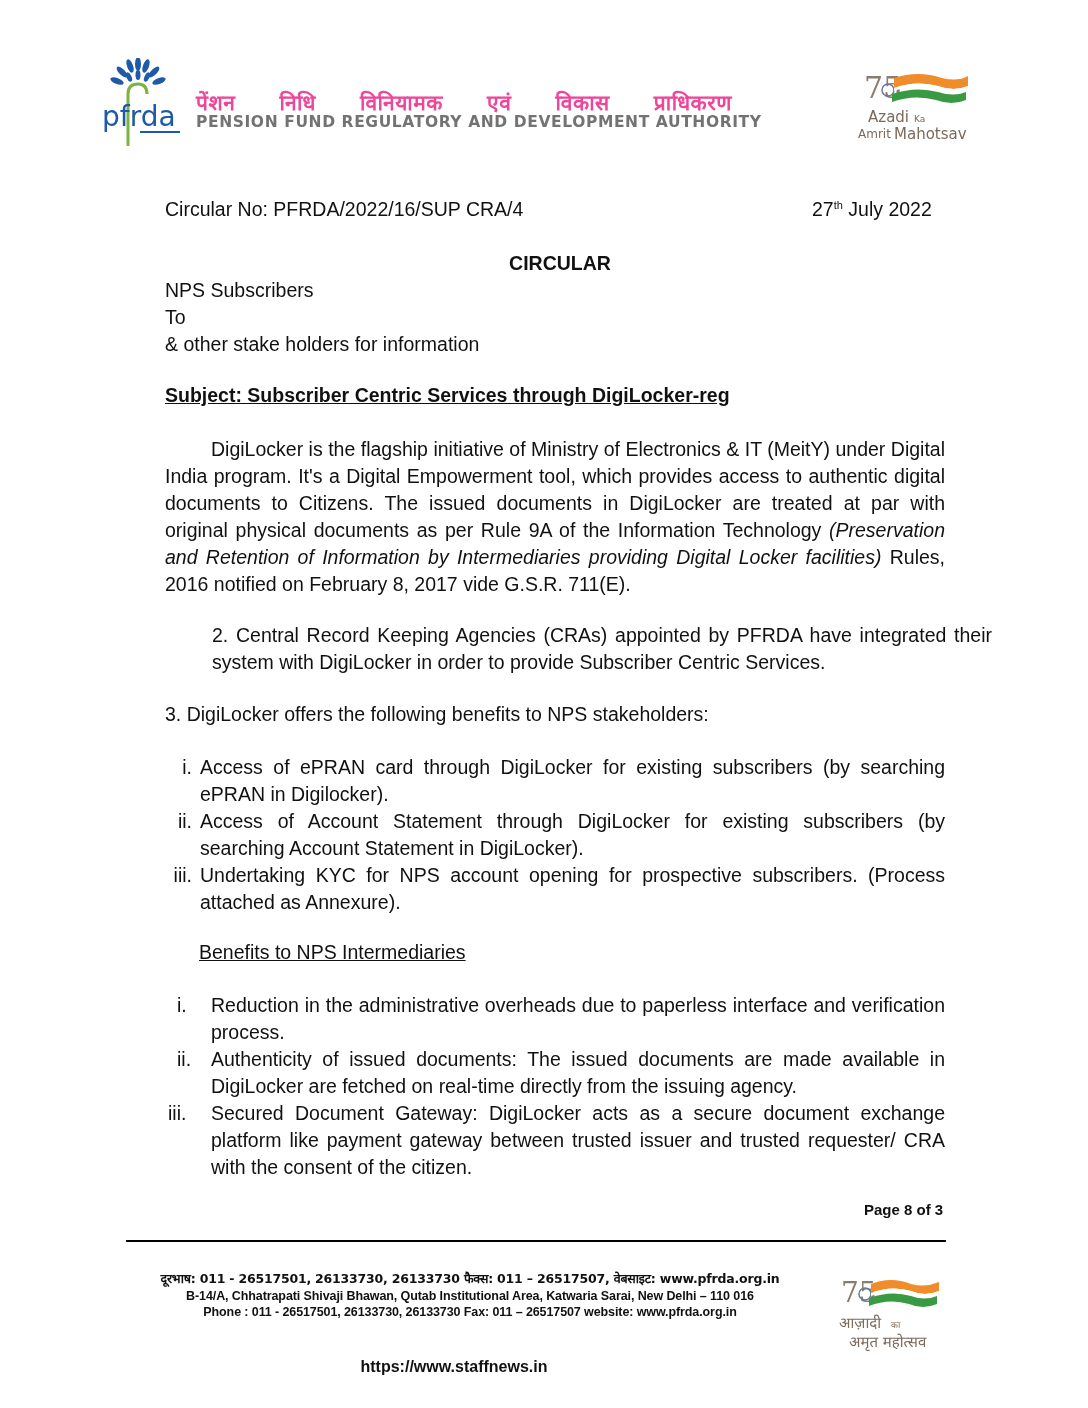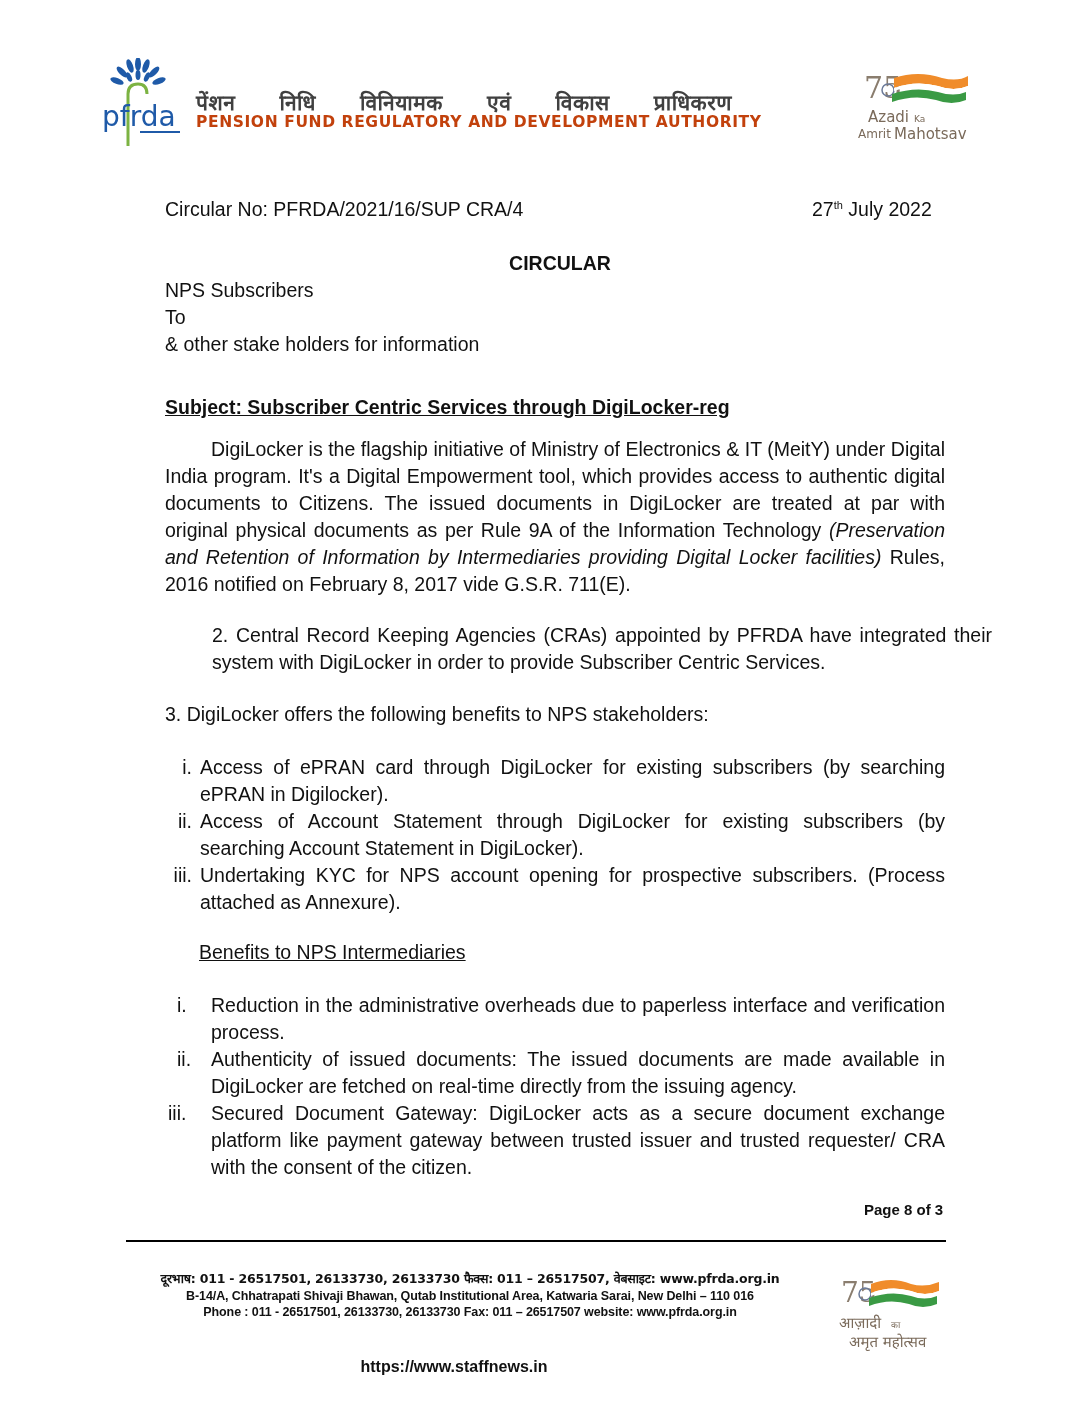--- a/index.html
+++ b/index.html
@@ -16,40 +16,40 @@
       color: #111111;
     }
     .abs { position: absolute; }
 
     
     .logo-pfrda { left: 100px; top: 58px; width: 84px; height: 90px; }
     .hdr-hindi {
       left: 196px; top: 88px; width: 536px;
       display: flex; justify-content: space-between;
       font-family: "DejaVu Sans", sans-serif;
-      font-size: 21px; color: #404040; font-weight: bold;
+      font-size: 21px; color: #ec4899; font-weight: bold;
       letter-spacing: 0.5px;
     }
     .hdr-english {
       left: 196px; top: 113px;
       font-family: "DejaVu Sans", sans-serif;
-      font-size: 15.5px; font-weight: bold; color: #c2410c;
+      font-size: 15.5px; font-weight: bold; color: #737373;
       letter-spacing: 0.6px;
     }
     .logo-akam { left: 858px; top: 64px; width: 120px; height: 80px; }
 
     
     .text { font-size: 19.5px; line-height: 27px; }
     .circ-no { left: 165px; top: 196px; }
     .circ-date { left: 812px; top: 196px; }
     .circ-date sup { font-size: 11px; vertical-align: super; line-height: 0; }
     .circ-title { left: 0; width: 1088px; top: 250px; text-align: center; font-weight: bold; padding-left: 32px; box-sizing: border-box; }
     .to-block { left: 165px; top: 277px; }
     .to-block div { height: 27px; }
-    .subject { left: 165px; top: 382px; font-weight: bold; text-decoration: underline; margin-top: 12px; }
+    .subject { left: 165px; top: 382px; font-weight: bold; text-decoration: underline; }
 
     .para {
       left: 165px; width: 780px;
       text-align: justify; text-align-last: left;
     }
     .para1 { top: 436px; text-indent: 46px; }
     .para1 em { font-style: italic; }
     .para2 { top: 622px; margin-left: 47px; }
     .para3 { top: 701px; }
 
@@ -126,21 +126,21 @@
     <path d="M36 14 Q60 6 84 14 Q100 18 110 12 L110 22 Q96 28 80 22 Q58 16 36 24 Z" fill="#f08c2a"></path>
     <path d="M36 24 Q58 16 80 22 Q96 28 110 22 L110 24 Q96 30 80 25 Q58 19 36 27 Z" fill="#ffffff"></path>
     <path d="M34 30 Q58 22 80 28 Q96 33 108 28 L108 36 Q94 42 78 36 Q56 30 34 38 Z" fill="#3a9a44"></path>
     <text x="10" y="58" font-family="DejaVu Sans, sans-serif" font-size="15" fill="#7a6a5a">Azadi</text>
     <text x="56" y="58" font-family="DejaVu Sans, sans-serif" font-size="9" fill="#7a6a5a">Ka</text>
     <text x="0" y="74" font-family="DejaVu Sans, sans-serif" font-size="12" fill="#7a6a5a">Amrit</text>
     <text x="36" y="75" font-family="DejaVu Sans, sans-serif" font-size="15" fill="#7a6a5a">Mahotsav</text>
   </svg>
 </div>
 
-<div class="abs text circ-no">Circular No: PFRDA/2021/16/SUP CRA/4</div>
+<div class="abs text circ-no">Circular No: PFRDA/2022/16/SUP CRA/4</div>
 <div class="abs text circ-date">
   <span>27</span><sup>th</sup><span> July 2022</span>
 </div>
 <div class="abs text circ-title">CIRCULAR</div>
 
 <div class="abs text to-block">
   <div>NPS Subscribers</div>
   <div>To</div>
   <div>&amp; other stake holders for information</div>
 </div>

